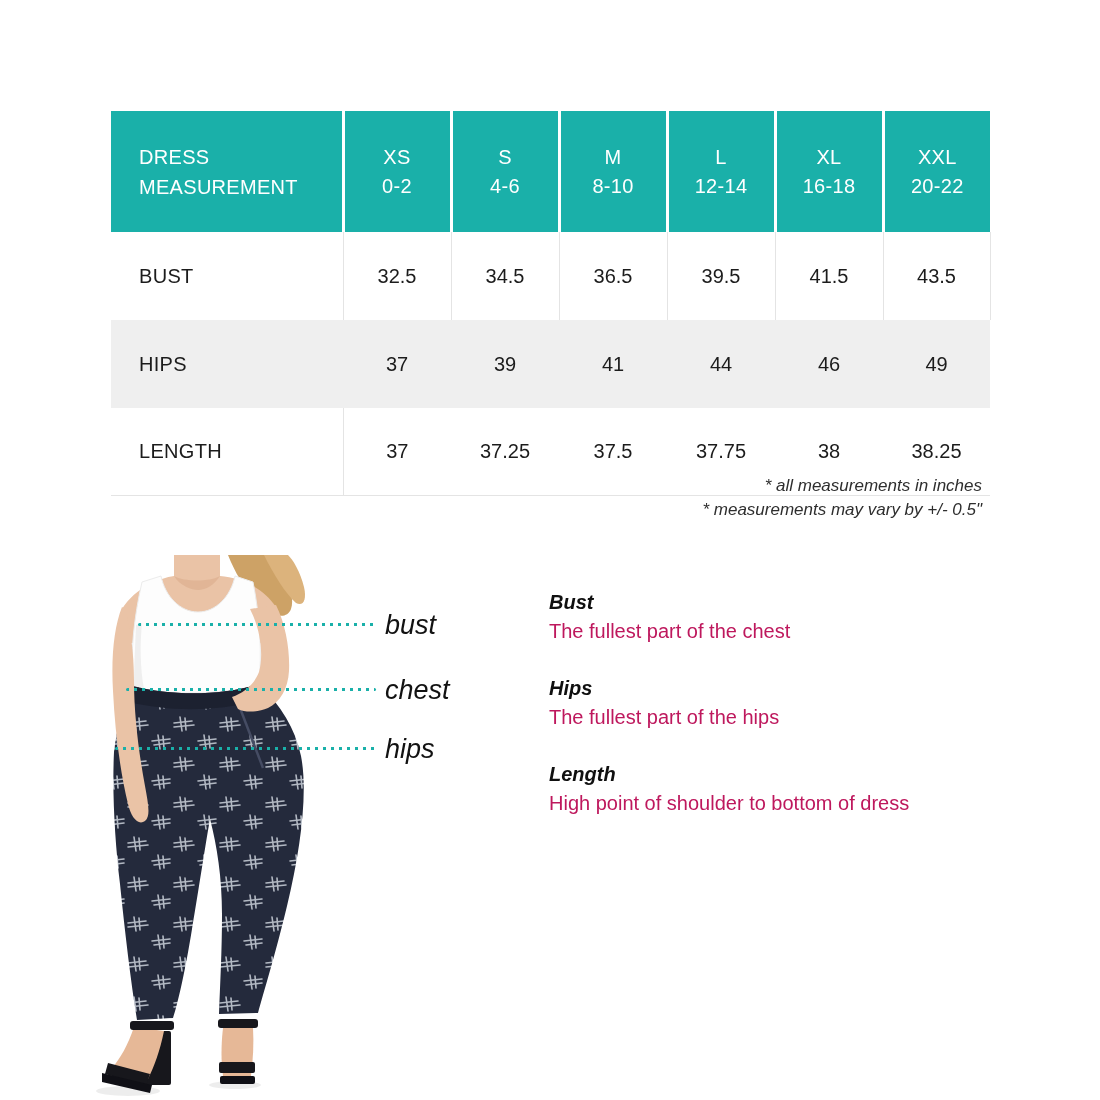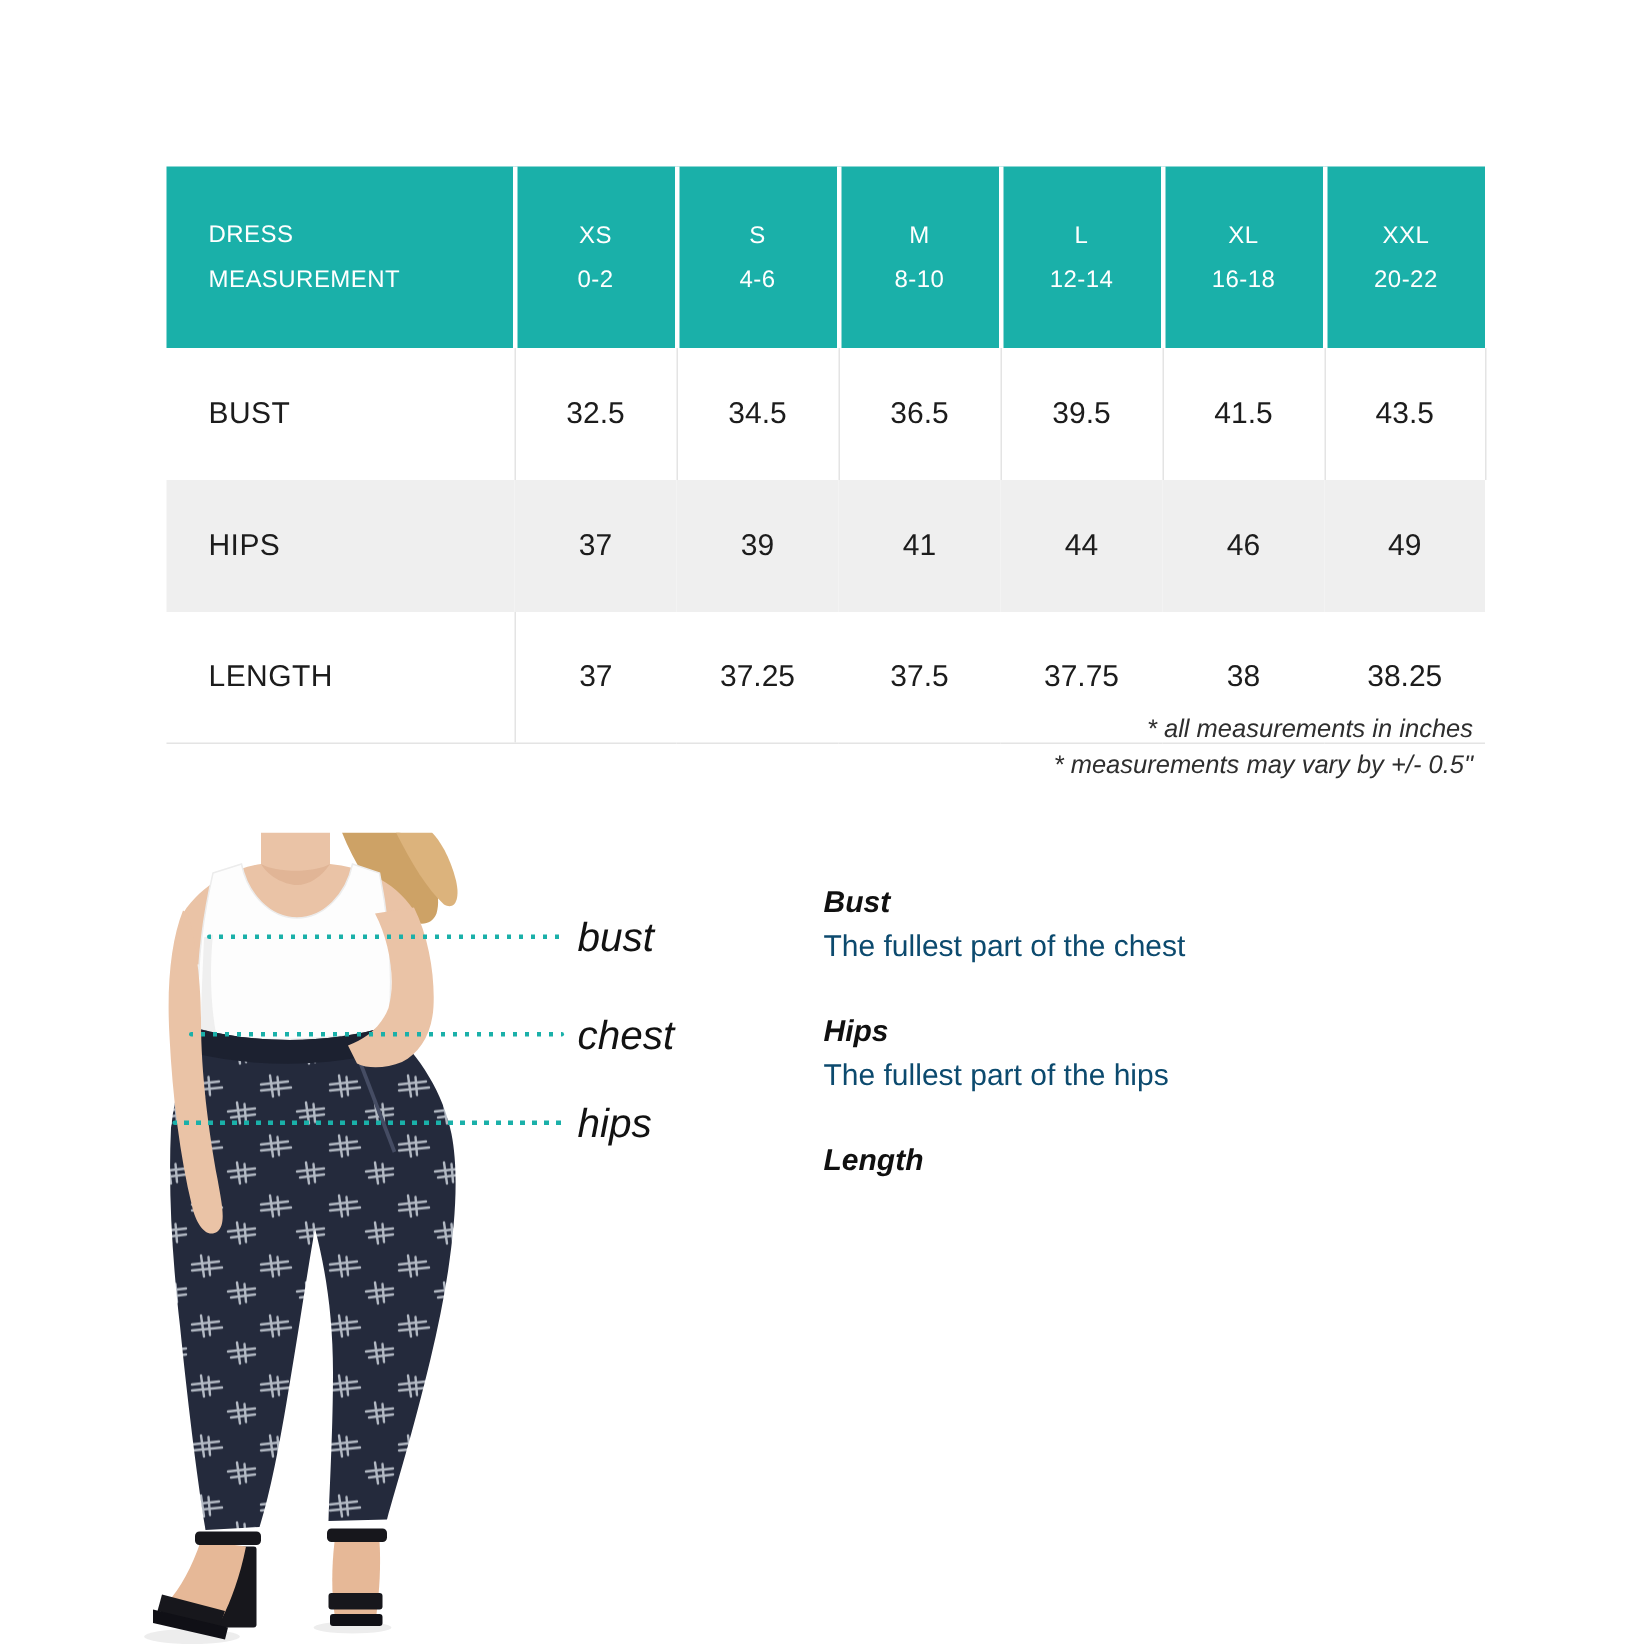--- a/index.html
+++ b/index.html
@@ -9,21 +9,21 @@
     --ink:#1c1c1c;
   }
   *{margin:0;padding:0;box-sizing:border-box;}
   html,body{background:#fff;}
   body{font-family:"Liberation Sans","DejaVu Sans",sans-serif;color:var(--ink);}
   .canvas{position:relative;width:1100px;height:1100px;background:#fff;overflow:hidden;}
 
   
   table.size-chart{position:absolute;left:111px;top:111px;width:879px;border-collapse:collapse;table-layout:fixed;}
   table.size-chart th,table.size-chart td{font-weight:400;}
-  thead th{height:121px;background:var(--teal);color:#fff;font-size:16px;text-align:center;vertical-align:middle;line-height:29px;letter-spacing:.3px;}
+  thead th{height:121px;background:var(--teal);color:#fff;font-size:20px;text-align:center;vertical-align:middle;line-height:29px;letter-spacing:.3px;}
   thead th.corner{text-align:left;padding-left:28px;padding-right:40px;line-height:30px;}
   thead th + th{border-left:3px solid #fff;margin-top:24px;}
   tbody td{height:88px;font-size:20px;text-align:center;vertical-align:middle;color:var(--ink);}
   tbody td.rowlabel{text-align:left;padding-left:28px;letter-spacing:.3px;}
   tr.r-bust td + td{border-left:1px solid var(--border);}
   tr.r-bust td:last-child{border-right:1px solid var(--border);}
   tr.r-hips td{background:var(--alt-row);}
   tr.r-length td{height:87px;border-bottom:1px solid var(--border);}
   tr.r-length td:nth-child(2){border-left:1px solid var(--border);}
 
@@ -40,21 +40,21 @@
   .bodylabel{position:absolute;left:305px;font-style:italic;font-size:27px;color:#121212;}
   .lbl-bust{top:55px;}
   .lbl-waist{top:120px;}
   .lbl-hips{top:179px;}
 
   
   .terms{position:absolute;left:549px;top:588px;width:480px;}
   .terms h2{font-size:26px;font-weight:400;color:var(--teal);letter-spacing:.5px;margin-bottom:36px;}
   .term-item{margin-bottom:28px;font-size:20px;line-height:29px;}
   .term-name{font-weight:700;font-style:italic;color:#101010;}
-  .term-def{color:#0c4a6e;}
+  .term-def{color:#be185d;}
 </style>
 </head>
 <body>
 
 <div class="canvas">
 
   <table class="size-chart">
     <colgroup>
       <col style="width:232px">
         <col style="width:108px">
@@ -191,16 +191,17 @@
     <div class="term-item">
       <div class="term-name">Bust</div>
       <div class="term-def">The fullest part of the chest</div>
     </div>
     <div class="term-item">
       <div class="term-name">Hips</div>
       <div class="term-def">The fullest part of the hips</div>
     </div>
     <div class="term-item">
       <div class="term-name">Length</div>
+      <div class="term-def">High point of shoulder to bottom of dress</div>
     </div>
   </div>
 
 </div>
 
 </body></html>

